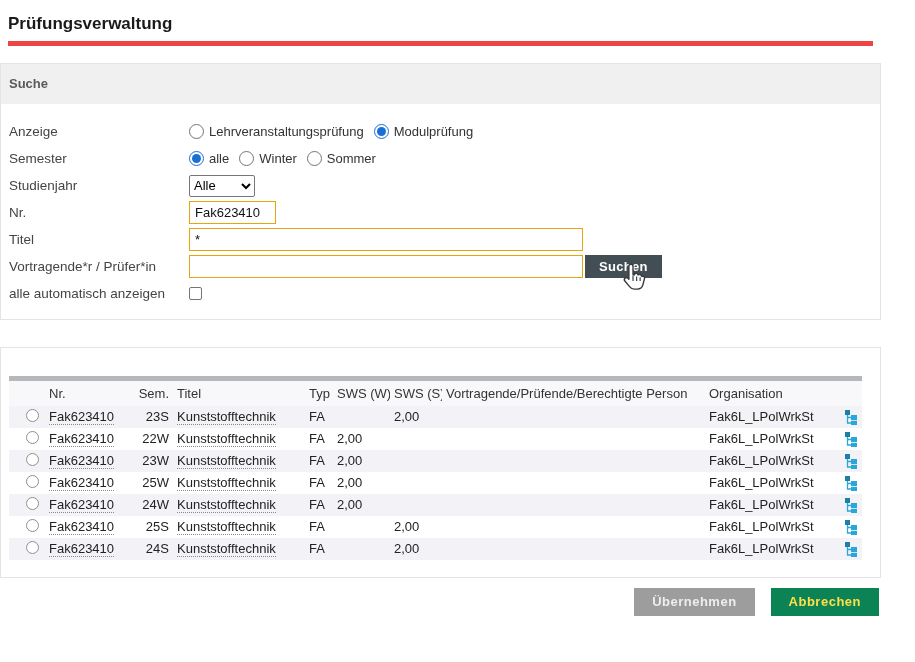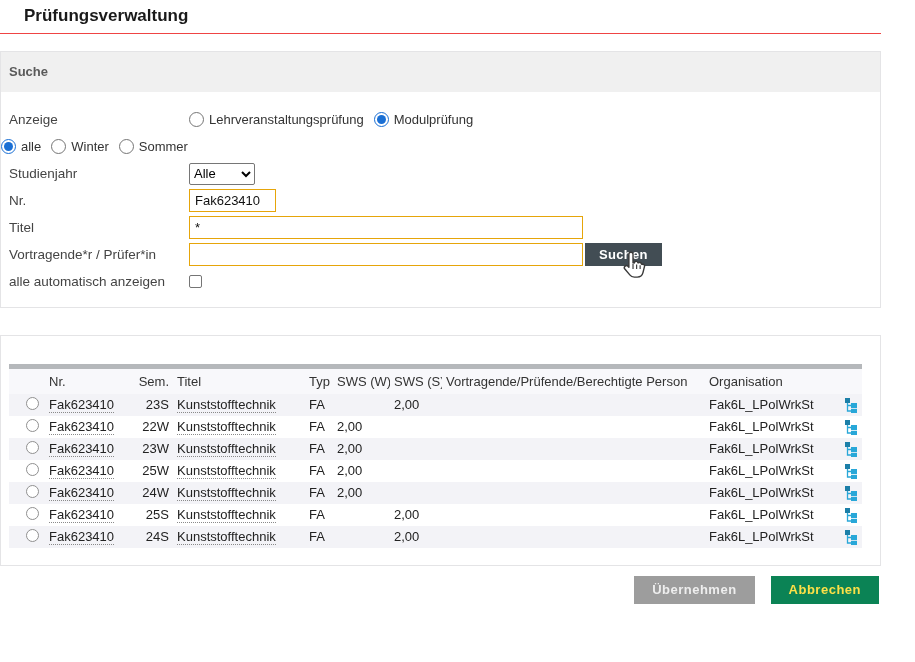--- a/index.html
+++ b/index.html
@@ -6,22 +6,22 @@
   html,body { margin:0; padding:0; background:#fff; }
   body {
     width: 915px; height: 662px;
     font-family: "Liberation Sans", "DejaVu Sans", sans-serif;
     font-size: 13px; color:#333; overflow:hidden;
   }
   .page { width: 881px; }
 
   .page-title {
     font-size: 17px; font-weight: 700; color:#1a1a1a;
-    padding: 6px 0 7px 24px; margin: 0;
-    border-bottom: 1px solid #ef4444;
+    padding: 6px 0 7px 0; margin: 8px;
+    border-bottom: 5px solid #ef4444;
   }
 
   .section { border: 1px solid #e4e4e6; background:#fff; }
   .section + .section { margin-top: 27px; }
   .section-search { margin-top: 17px; }
   .section-header {
     background:#f0f0f0; height: 40px; line-height: 40px;
     padding-left: 8px; font-size: 13px; font-weight: 700; color:#5a5a5a;
   }
 
@@ -122,20 +122,21 @@
               <span>Lehrveranstaltungsprüfung</span>
             </span>
             <span class="radio-opt">
               <span class="rb checked"></span>
               <span>Modulprüfung</span>
             </span>
           </div>
       </div>
 
       <div class="form-row">
+        <div class="form-label">Semester</div>
         <div class="form-control">
             <span class="radio-opt">
               <span class="rb checked"></span>
               <span>alle</span>
             </span>
             <span class="radio-opt">
               <span class="rb"></span>
               <span>Winter</span>
             </span>
             <span class="radio-opt">

